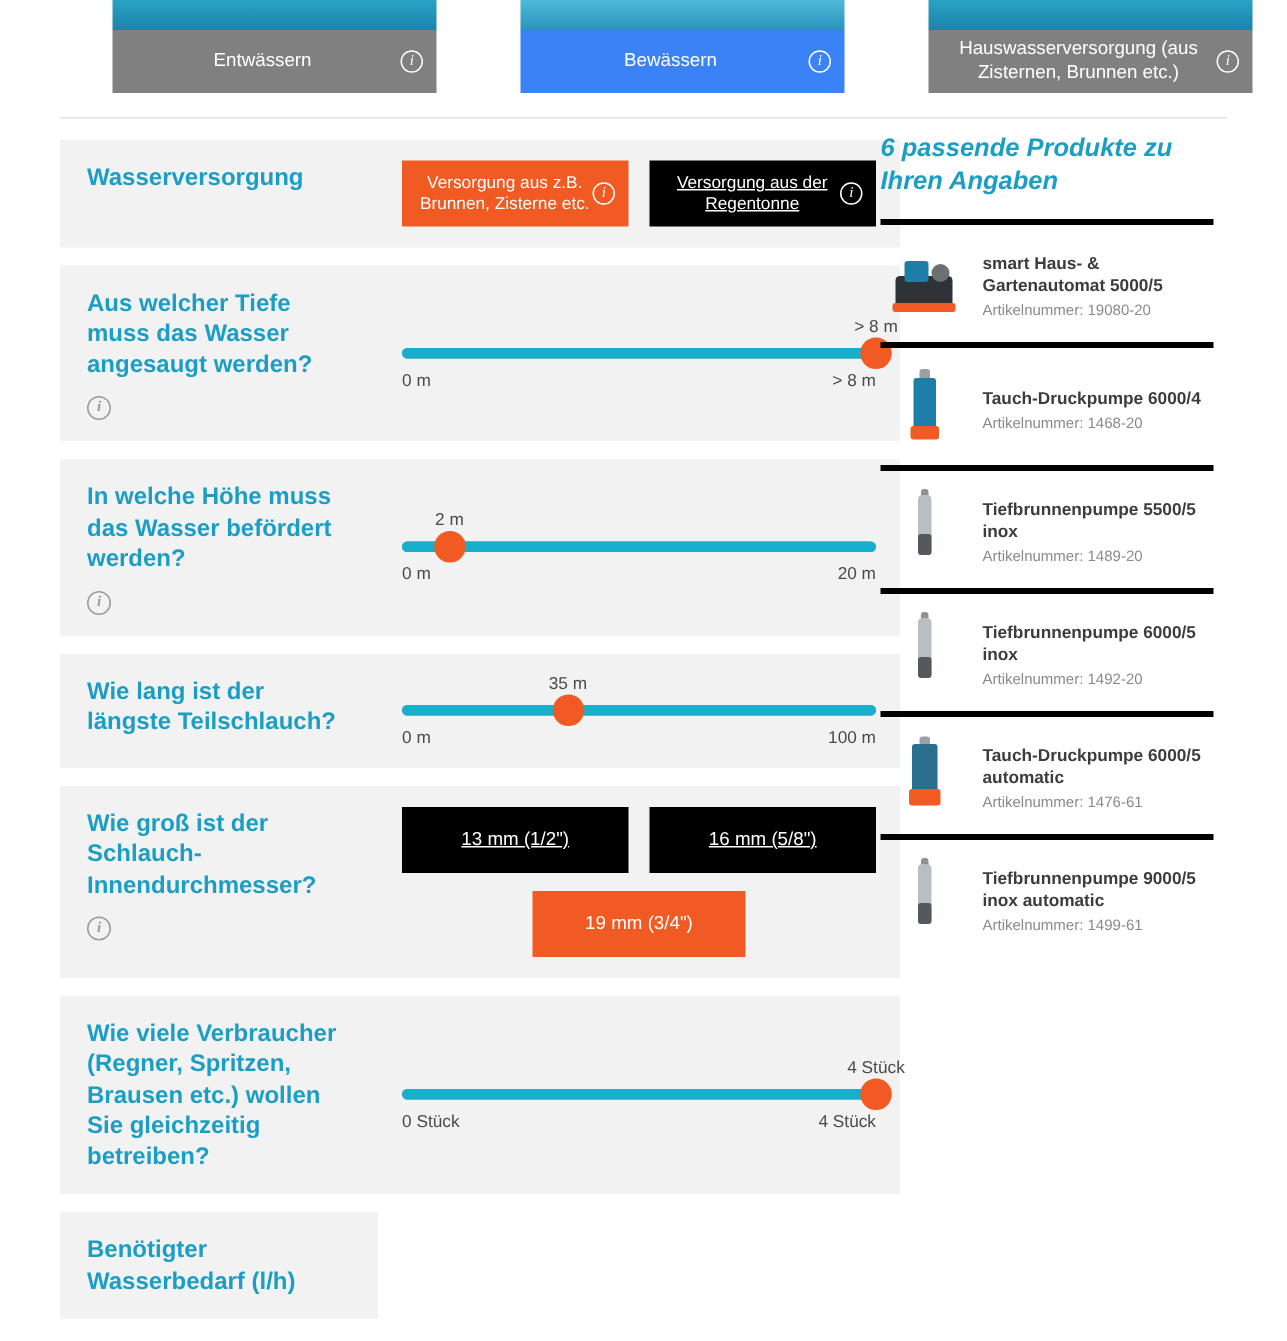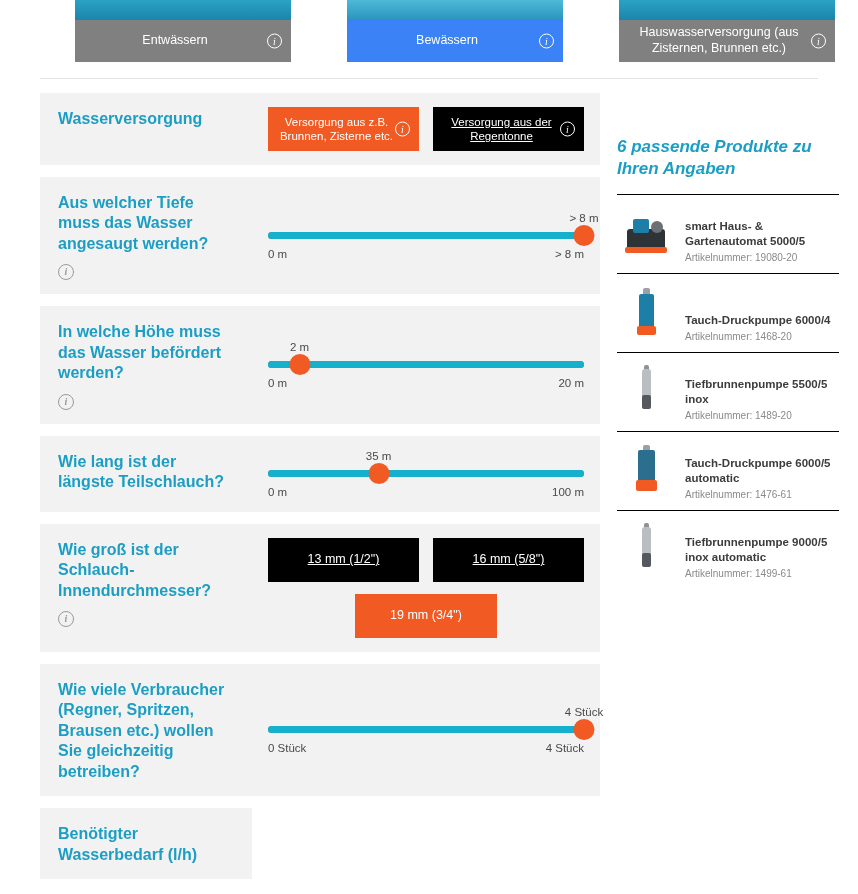--- a/index.html
+++ b/index.html
@@ -91,28 +91,28 @@
     position: absolute; top: -7px; width: 21px; height: 21px; border-radius: 50%;
     background: #f15a22; transform: translateX(-50%);
   }
   .bubble {
     position: absolute; top: 0; transform: translateX(-50%);
     font-size: 11.5px; color: #4a4a4a; white-space: nowrap;
   }
   .ends { display: flex; justify-content: space-between; margin-top: 9px; font-size: 11.5px; color: #4a4a4a; }
 
   
-  .results { position: absolute; top: 88px; left: 617px; width: 222px; margin-top: 48px; }
+  .results { position: absolute; top: 88px; left: 587px; width: 222px; }
   .res-title {
     color: #1c9ec4; font-size: 17px; font-weight: bold; font-style: italic;
     line-height: 1.3; margin-bottom: 14px;
   }
   .product {
-    display: flex; gap: 10px; align-items: flex-end;
-    padding: 10px 0 10px 0; border-top: 1px solid #000000;
+    display: flex; gap: 10px; align-items: center;
+    padding: 10px 0 10px 0; border-top: 4px solid #000000;
     min-height: 72px;
   }
   .product:first-of-type { border-top: none; }
   .thumb {
     width: 58px; height: 58px; flex: none; position: relative;
     display: flex; align-items: center; justify-content: center;
   }
   .pinfo { padding-top: 4px; }
   .pname { font-size: 11.5px; color: #3c3c3c; font-weight: bold; line-height: 1.25; }
   .pnum { font-size: 10px; color: #8a8a8a; margin-top: 4px; }
@@ -334,20 +334,33 @@
             <div class="body b1"></div>
             <div class="body b2"></div>
         </div>
       </div>
       <div class="pinfo">
         <div class="pname">Tiefbrunnenpumpe 5500/5 inox</div>
         <div class="pnum">Artikelnummer: 1489-20</div>
       </div>
     </div>
 
+    <div class="product">
+      <div class="thumb">
+        <div class="art p-tb">
+          <div class="body b3"></div>
+            <div class="body b1"></div>
+            <div class="body b2"></div>
+        </div>
+      </div>
+      <div class="pinfo">
+        <div class="pname">Tiefbrunnenpumpe 6000/5 inox</div>
+        <div class="pnum">Artikelnummer: 1492-20</div>
+      </div>
+    </div>
 
     <div class="product">
       <div class="thumb">
         <div class="art p-tp2">
           <div class="body b3"></div>
             <div class="body b1"></div>
             <div class="body b2"></div>
         </div>
       </div>
       <div class="pinfo">

